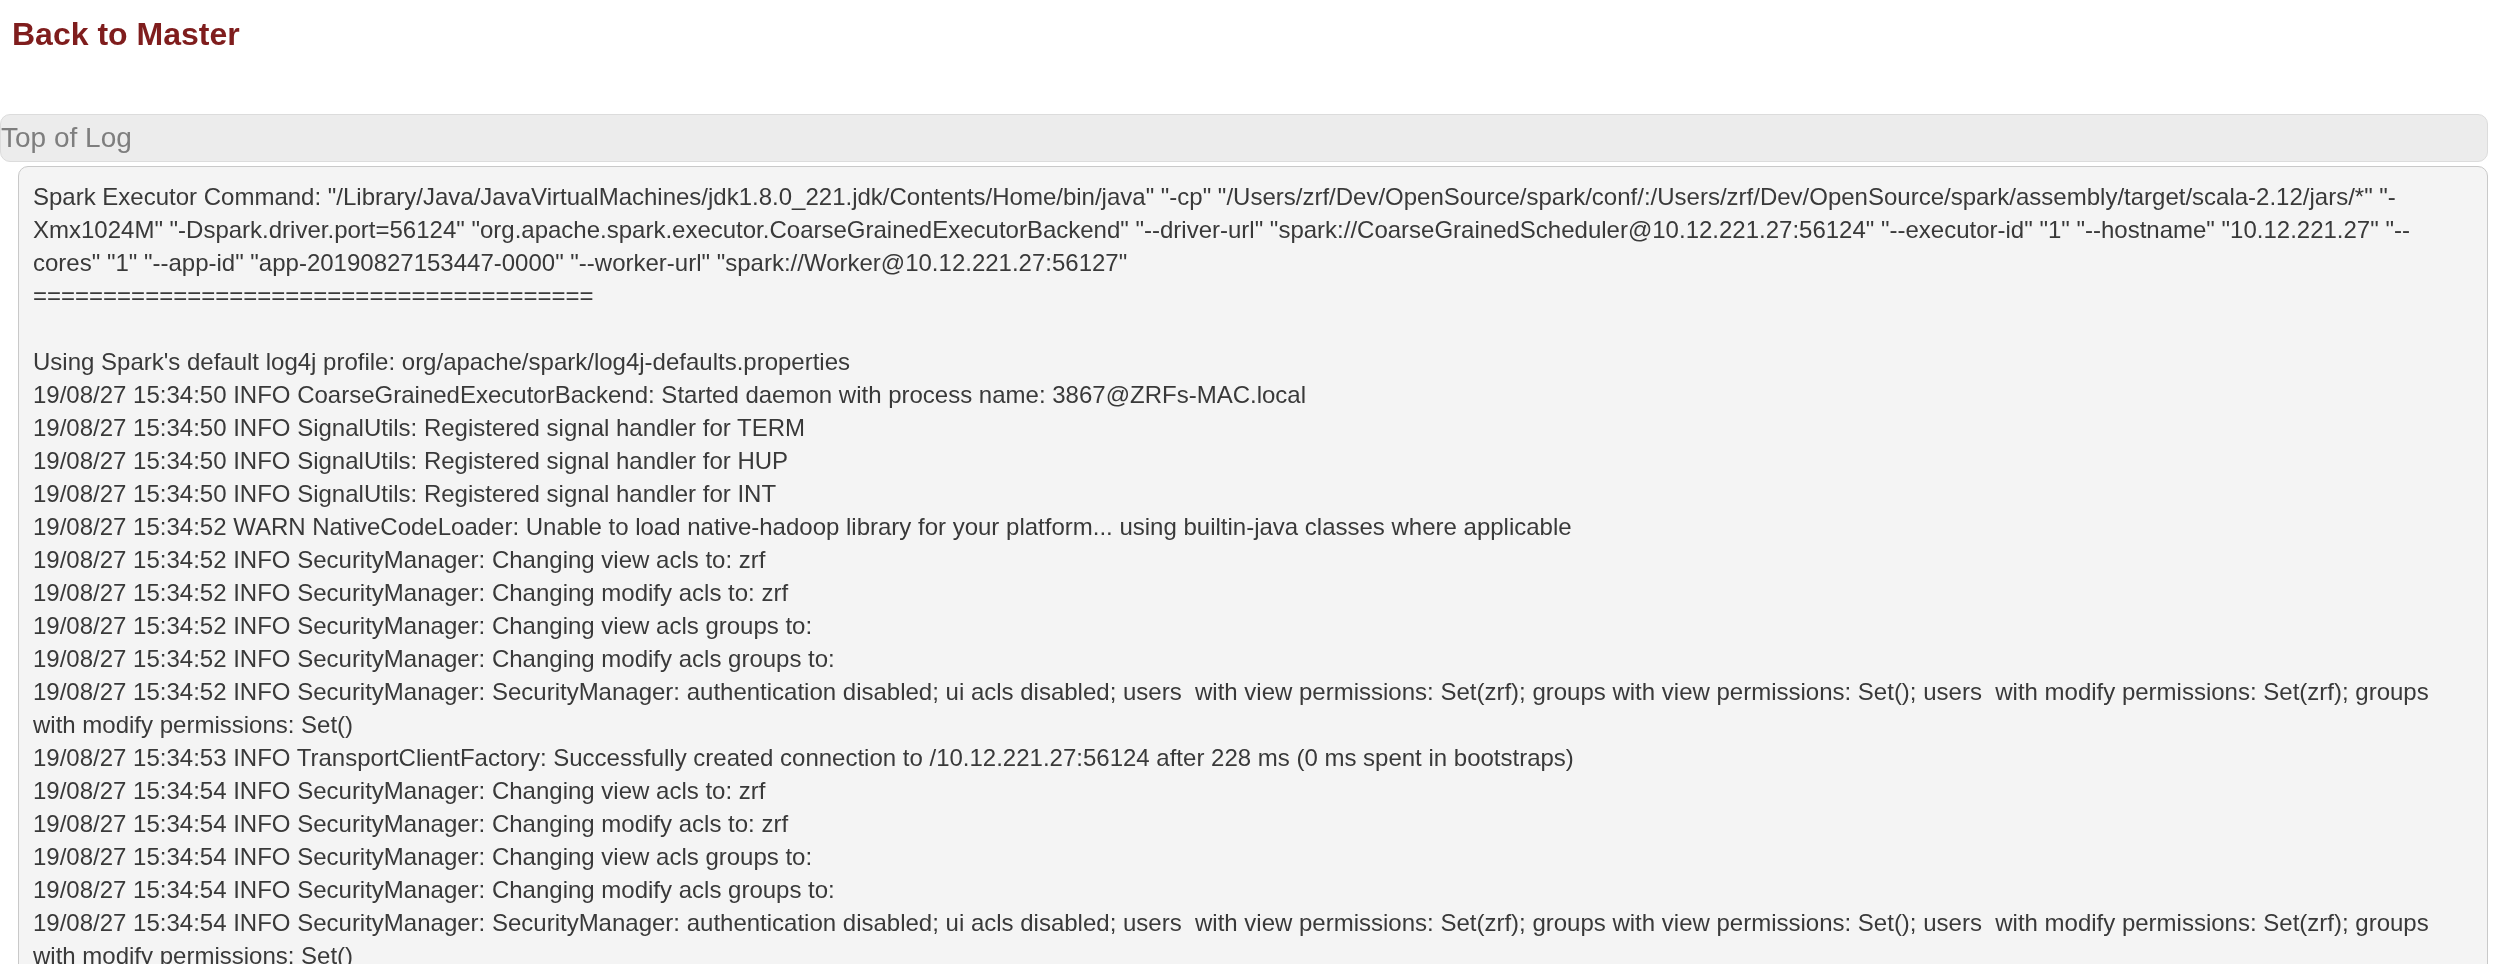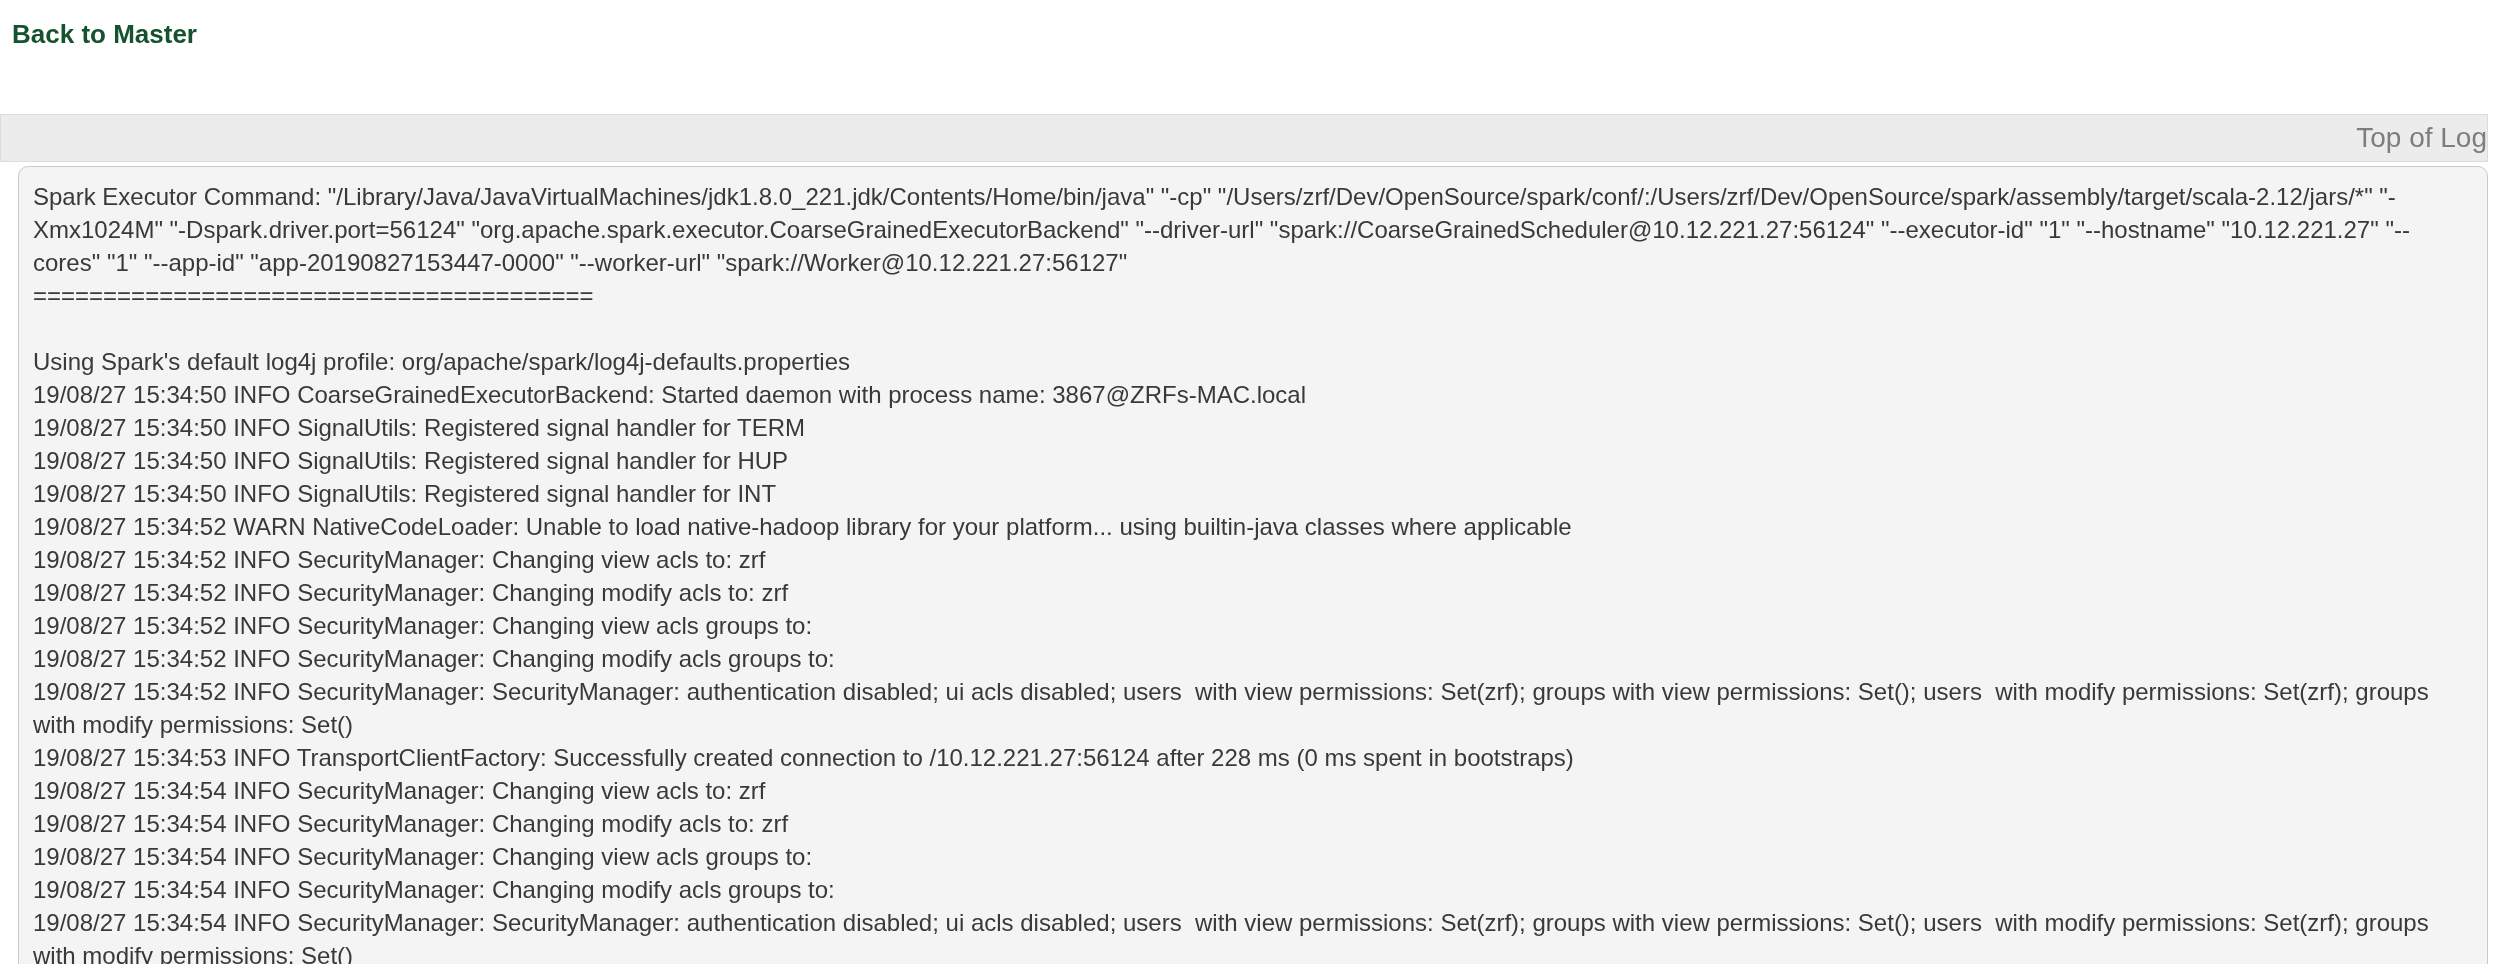--- a/index.html
+++ b/index.html
@@ -14,47 +14,47 @@
   .page {
     position: relative;
     width: 2510px;
     height: 964px;
     background: #ffffff;
   }
   .back-link {
     position: absolute;
     left: 12px;
     top: 16px;
-    font-size: 26px;
+    font-size: 32px;
     line-height: 36px;
     font-weight: bold;
-    color: #14532d;
+    color: #7f1d1d;
     text-decoration: none;
     cursor: pointer;
   }
   .byte-range {
     position: absolute;
     left: 10px;
     top: 68px;
     font-size: 30px;
     line-height: 36px;
     color: #262626;
   }
   .top-bar {
     position: absolute;
     left: 0;
     right: 22px;
     top: 114px;
     height: 46px;
     background: #ececec;
     border: 1px solid #dcdcdc;
-    border-radius: 0;
+    border-radius: 10px;
     display: flex;
     align-items: center;
-    justify-content: flex-end;
+    justify-content: flex-start;
   }
   .top-bar-label {
     font-size: 28px;
     color: #7e7e7e;
   }
   .log-box {
     position: absolute;
     left: 18px;
     right: 22px;
     top: 166px;

